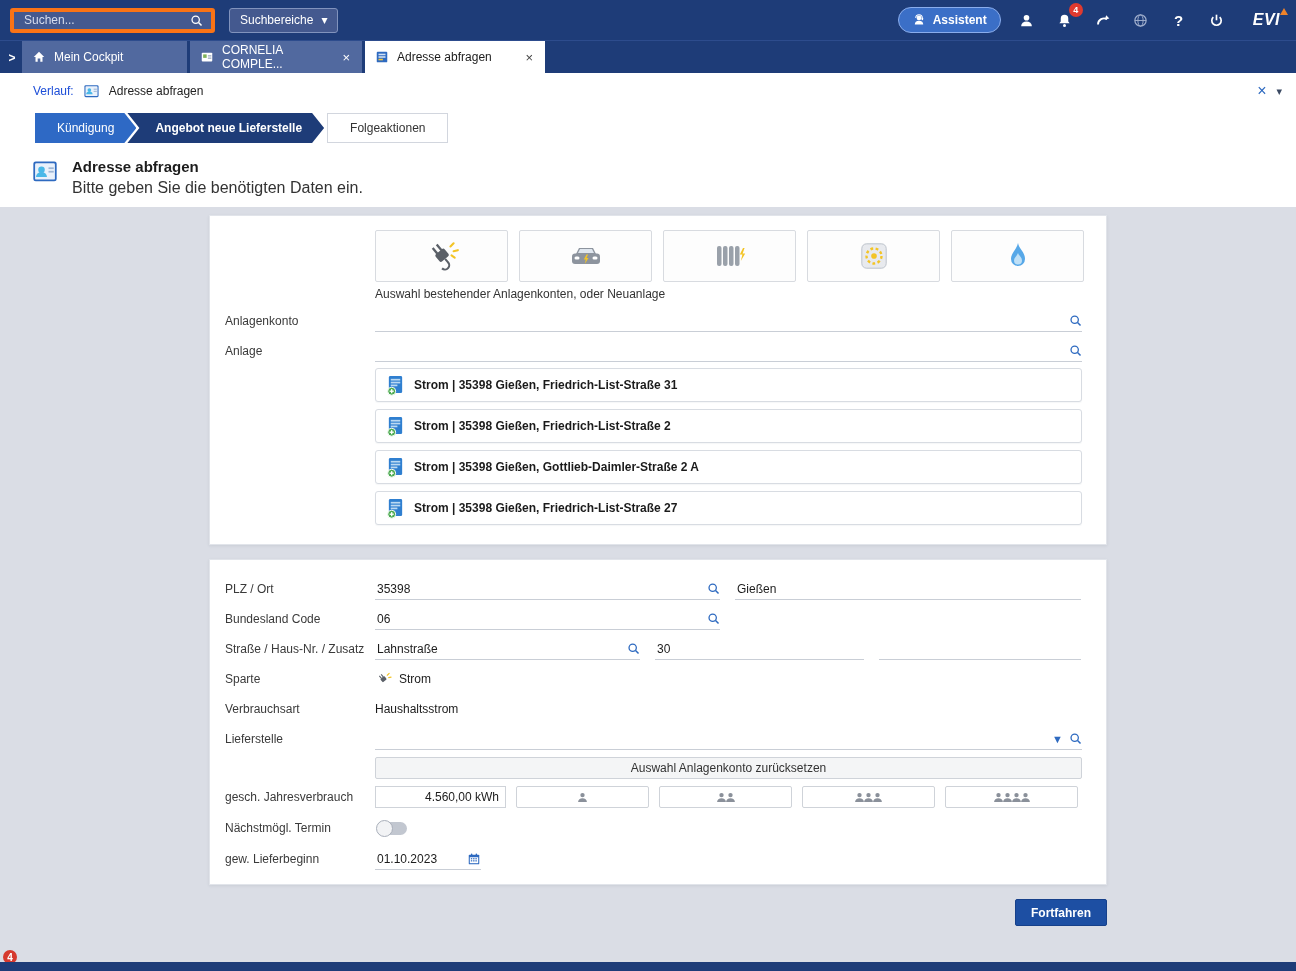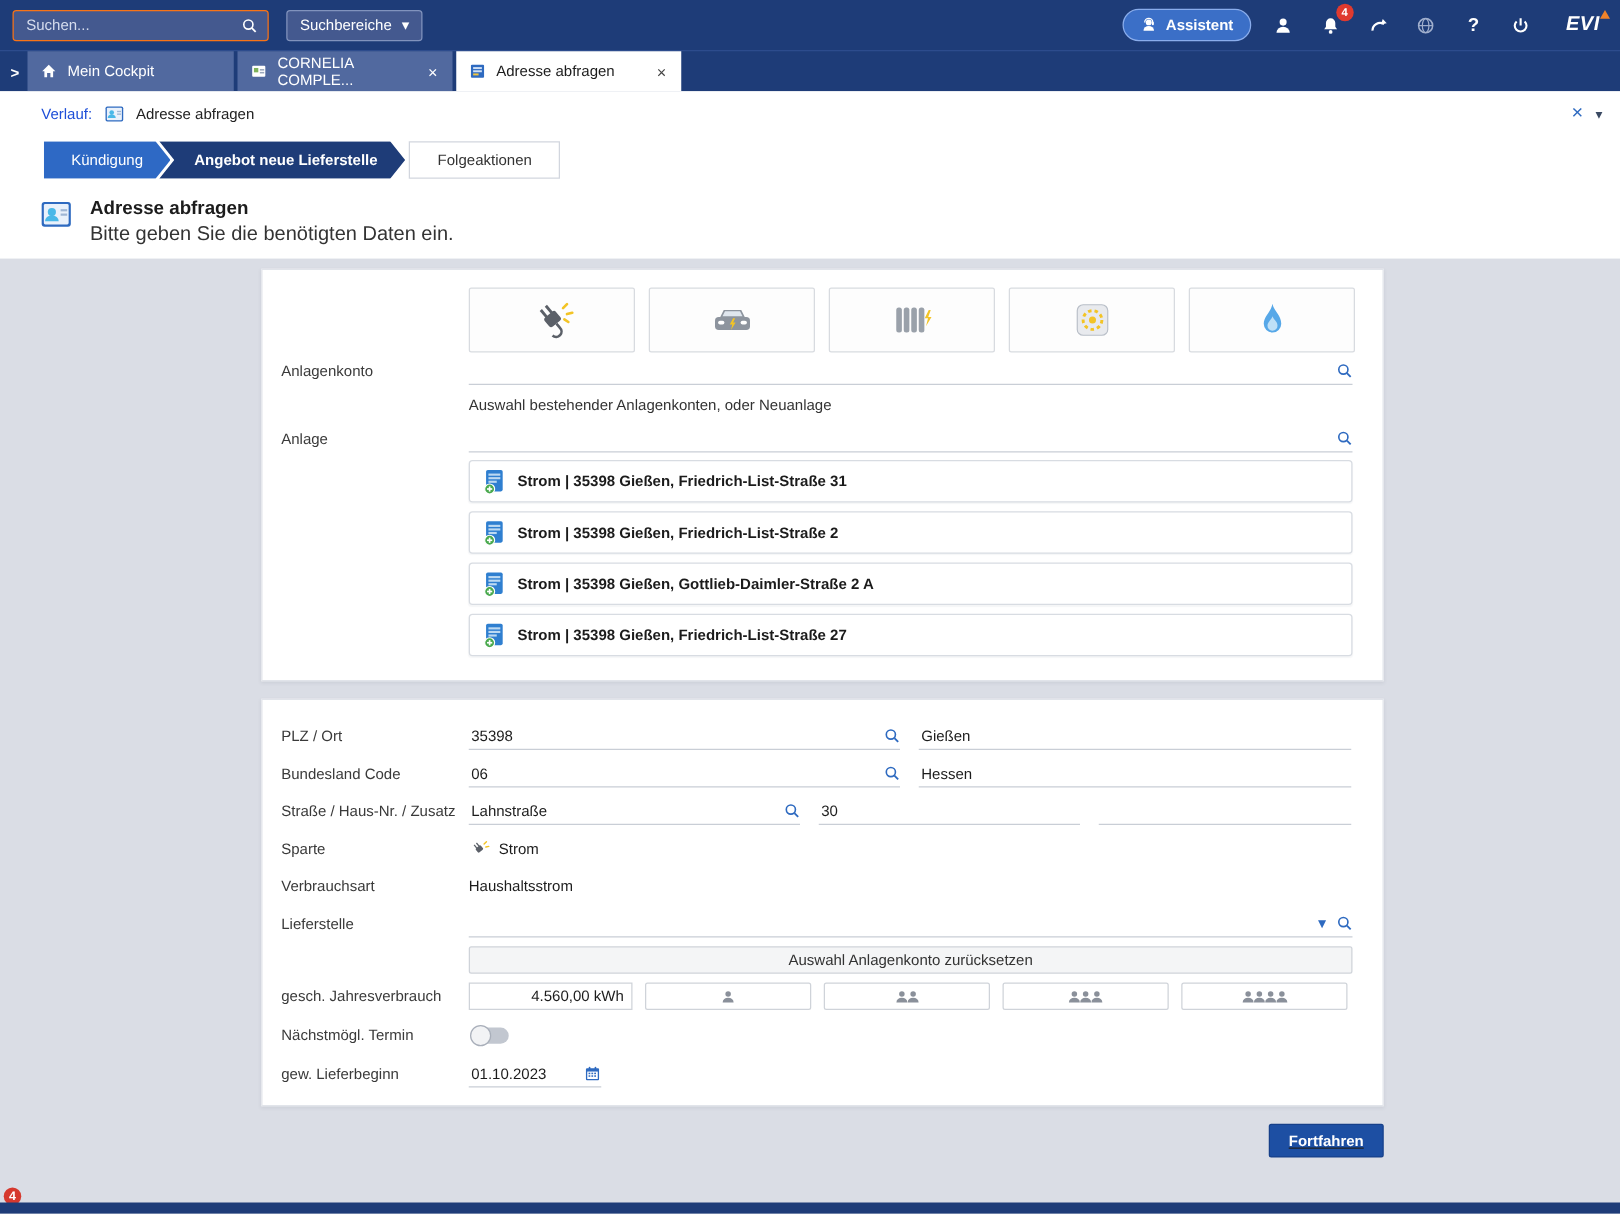--- a/index.html
+++ b/index.html
@@ -10,21 +10,21 @@
     background:#dadde5;
   }
   svg { display:block; }
 
   
   .topbar {
     position:absolute; top:0; left:0; width:100%; height:40px;
     background:#1e3c78; display:flex; align-items:center; padding:0 10px; gap:14px;
   }
   .searchbox {
-    width:205px; height:25px; background:#44598f; border:1px solid #f97316;
+    width:205px; height:25px; background:#44598f; border:4px solid #f97316;
     border-radius:3px; display:flex; align-items:center; padding:0 8px; gap:6px;
   }
   .searchbox input {
     flex:1; border:0; outline:0; background:transparent; color:#eef2fb; font-size:12px;
     font-family:"Liberation Sans", sans-serif;
   }
   .searchbox input::placeholder { color:#d6ddee; }
   .topbtn {
     height:25px; background:#44598f; border:1px solid #8193bd; border-radius:3px;
     color:#fff; display:flex; align-items:center; gap:8px; padding:0 10px; cursor:pointer;
@@ -136,21 +136,21 @@
 
   .toggle { position:relative; width:30px; height:13px; border-radius:7px; background:#c2c7d0; cursor:pointer; margin-left:2px; }
   .toggle .knob {
     position:absolute; left:-1px; top:-2px; width:17px; height:17px; border-radius:50%;
     background:#f2f3f5; border:1px solid #a9afba;
   }
 
   .daterow { display:flex; align-items:center; }
   .datefield { width:106px; }
 
-  .actionrow { display:flex; justify-content:flex-end; margin-top:10px;text-decoration:underline; }
+  .actionrow { display:flex; justify-content:flex-end; margin-top:10px; }
   .fortfahren {
     height:27px; padding:0 15px; background:#1d4fa3; border:1px solid #16408a; border-radius:2px;
     color:#fff; font-weight:bold; font-size:12px; cursor:pointer; font-family:"Liberation Sans", sans-serif;
   }
 
   .bottombar { position:absolute; bottom:0; left:0; width:100%; height:9px; background:#1e3c78; }
   .cornerbadge {
     position:absolute; left:3px; bottom:7px; width:14px; height:14px; border-radius:50%;
     background:#d6392e; color:#fff; font-size:10px; font-weight:bold;
     display:flex; align-items:center; justify-content:center;
@@ -365,36 +365,36 @@
             <span>
               <svg viewBox="0 0 24 30" width="24" height="30">
                 <path d="M12 2 C13 8 19 11 19 18 a7 7 0 0 1 -14 0 C5 12 10.5 9 12 2 z" fill="#57a8e8"></path>
                 <path d="M12 12 c1 3 4 4 4 7.5 a4 4 0 0 1 -8 0 c0-3 3-4.5 4-7.5 z" fill="#bfe0f7"></path>
               </svg>
             </span>
           </div>
         </div>
       </div>
 
+      <div class="row hintrow">
+        <div class="lbl"></div>
+        <div class="hint">Auswahl bestehender Anlagenkonten, oder Neuanlage</div>
+      </div>
+
       <div class="row">
         <div class="lbl">Anlagenkonto</div>
         <div class="ufield">
           <input style="">
           <span class="mag">
             <svg viewBox="0 0 16 16" width="13" height="13">
                 <circle cx="7" cy="7" r="4.5" fill="none" stroke="currentColor" stroke-width="1.6"></circle>
                 <line x1="10.5" y1="10.5" x2="14.2" y2="14.2" stroke="currentColor" stroke-width="1.8"></line>
               </svg>
           </span>
         </div>
-      </div>
-
-      <div class="row hintrow">
-        <div class="lbl"></div>
-        <div class="hint">Auswahl bestehender Anlagenkonten, oder Neuanlage</div>
       </div>
 
       <div class="row">
         <div class="lbl">Anlage</div>
         <div class="ufield">
           <input style="">
           <span class="mag">
             <svg viewBox="0 0 16 16" width="13" height="13">
                 <circle cx="7" cy="7" r="4.5" fill="none" stroke="currentColor" stroke-width="1.6"></circle>
                 <line x1="10.5" y1="10.5" x2="14.2" y2="14.2" stroke="currentColor" stroke-width="1.8"></line>
@@ -489,23 +489,20 @@
         <div class="lbl">Bundesland Code</div>
         <div class="multifield">
           <div class="ufield" style="width:345px;">
             <input value="06" style="">
             <span class="mag">
               <svg viewBox="0 0 16 16" width="13" height="13">
                   <circle cx="7" cy="7" r="4.5" fill="none" stroke="currentColor" stroke-width="1.6"></circle>
                   <line x1="10.5" y1="10.5" x2="14.2" y2="14.2" stroke="currentColor" stroke-width="1.8"></line>
                 </svg>
             </span>
-          </div>
-          <div class="ufield" style="width:346px;">
-            <input value="Hessen" style="">
           </div>
         </div>
       </div>
 
       <div class="row">
         <div class="lbl">Straße / Haus-Nr. / Zusatz</div>
         <div class="multifield">
           <div class="ufield" style="width:265px;">
             <input value="Lahnstraße" style="">
             <span class="mag">

